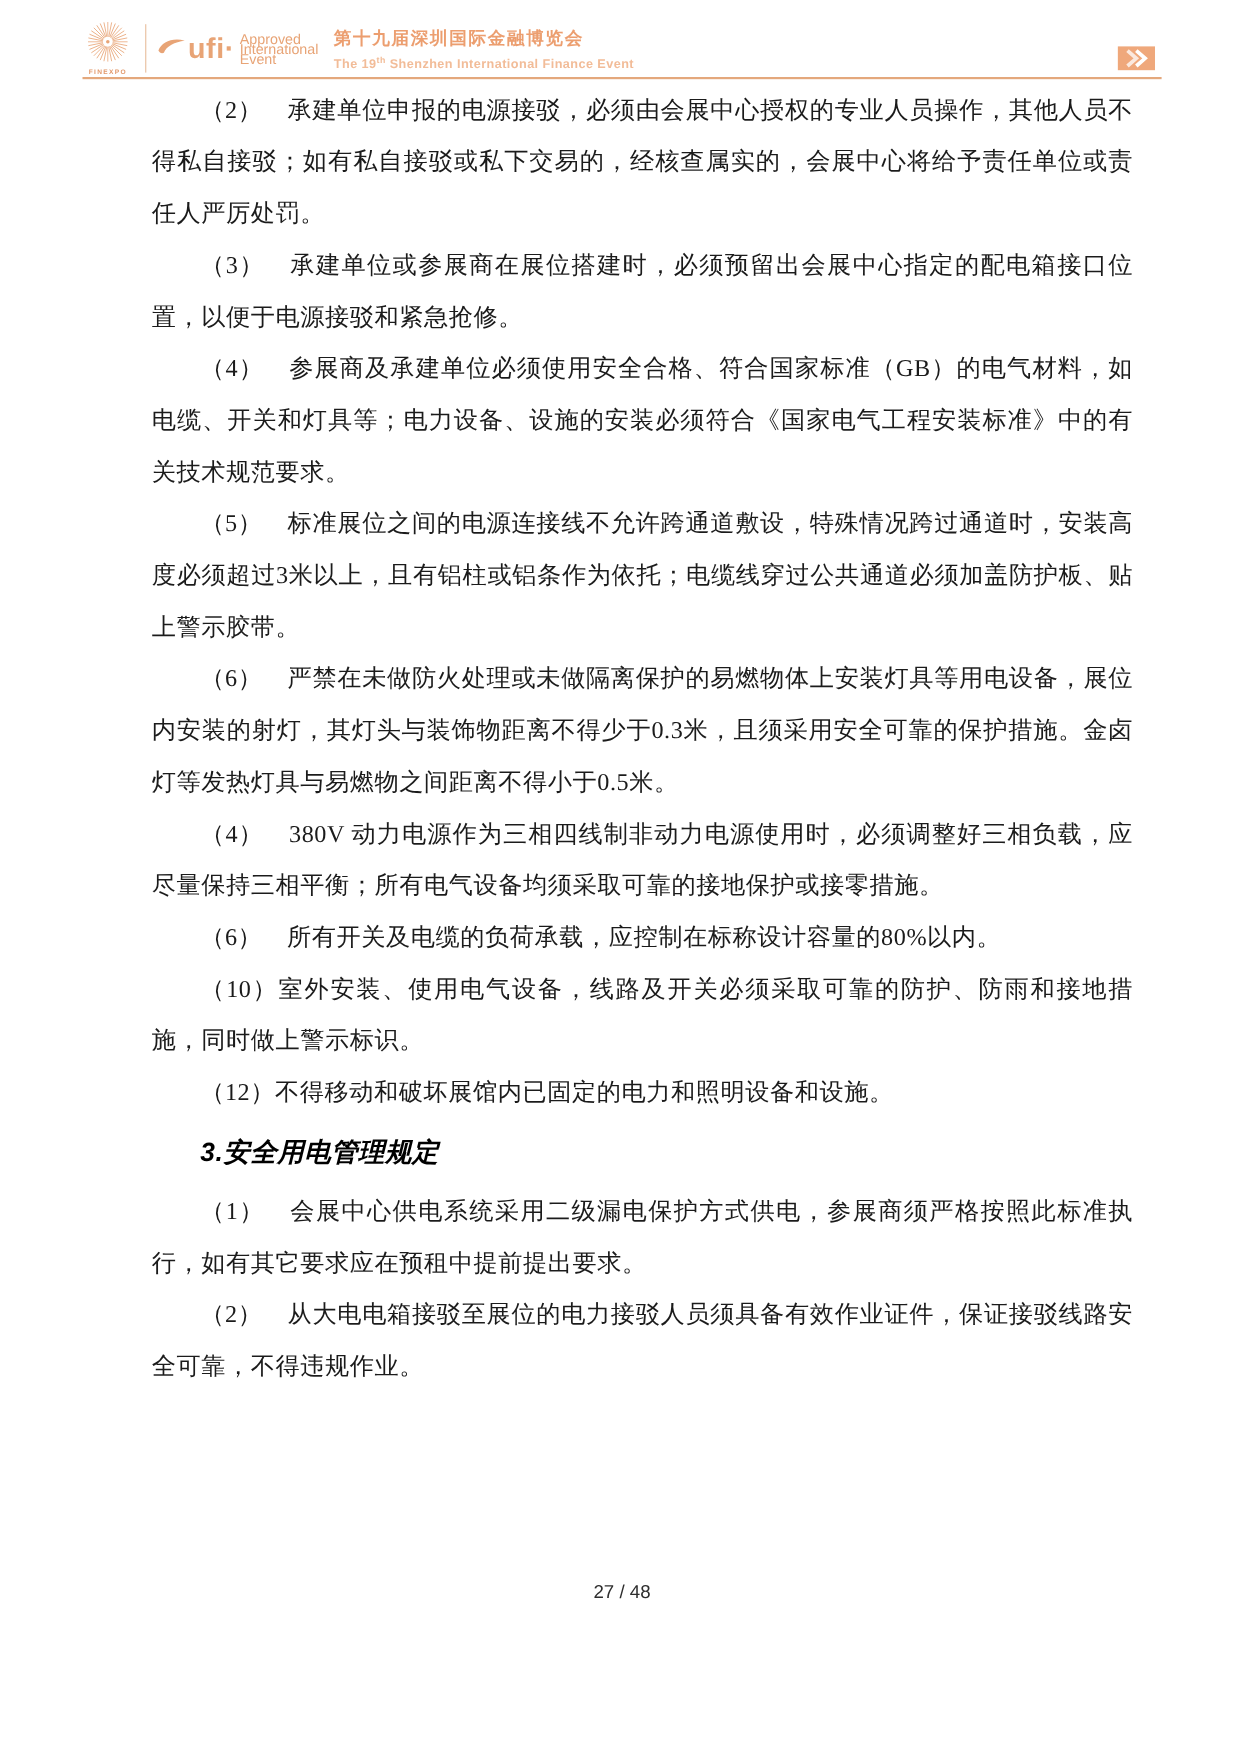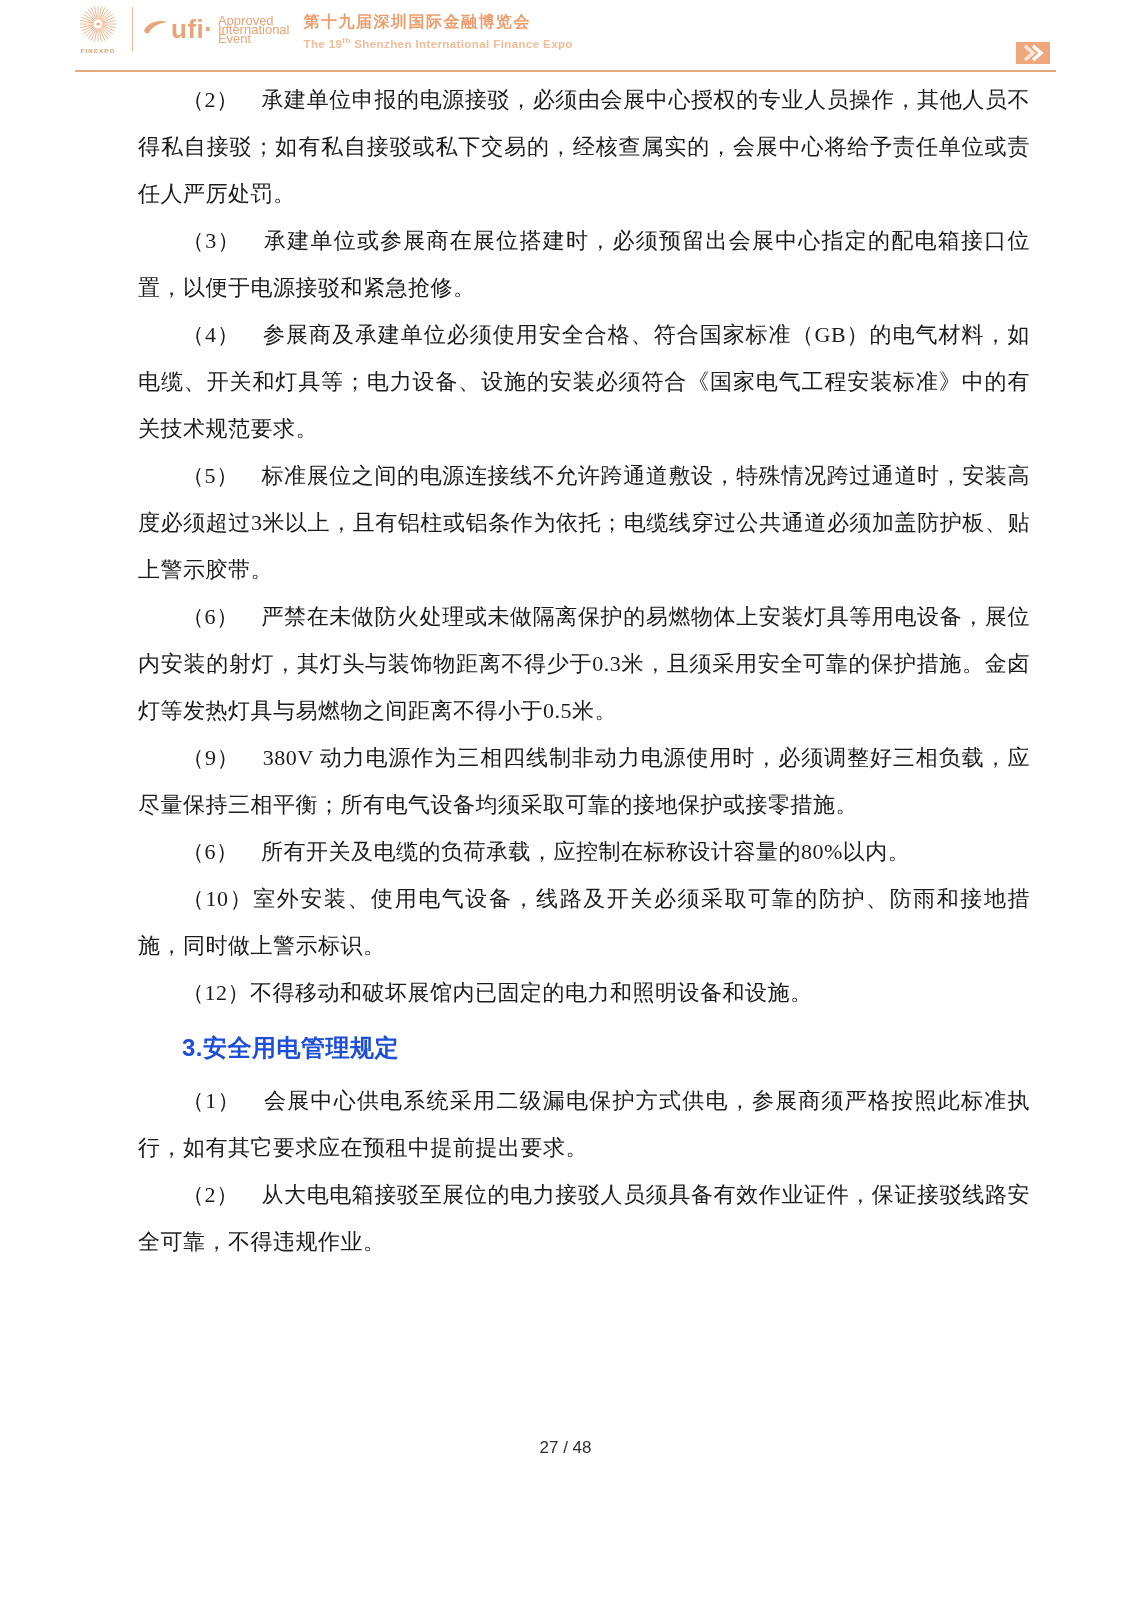--- a/index.html
+++ b/index.html
@@ -10,21 +10,21 @@
     background:#ffffff; overflow:hidden;
     font-family:"Liberation Serif", serif;
   }
 
   
   .header { position:absolute; top:0; left:0; width:100%; height:74px; }
   .header-rule {
     position:absolute; top:70px; left:75px; width:981px; height:0;
     border-top:2px solid #E4A87C;
   }
-  .logo-row { position:absolute; left:72px; top:4px; height:50px; display:flex; align-items:center; }
+  .logo-row { position:absolute; left:72px; top:19px; height:50px; display:flex; align-items:center; }
   .sunburst-wrap { display:flex; flex-direction:column; align-items:center; width:52px; }
   .finexpo-label {
     font-family:"Liberation Sans", sans-serif; font-size:6px; font-weight:bold;
     color:#E2996B; letter-spacing:1.2px; margin-top:1px; white-space:nowrap;
   }
   .logo-divider { width:1px; height:44px; background:#E8BD9C; margin:0 10px 0 8px; }
   .ufi { display:flex; align-items:center; }
   .ufi-swoosh { margin-right:2px; }
   .ufi-text {
     font-family:"Liberation Sans", sans-serif; font-size:26px; font-weight:bold;
@@ -49,22 +49,22 @@
 
   
   .doc {
     position:absolute; top:76px; left:138px; width:892px;
     color:#1b1b1b; font-size:22px; line-height:47px;
     text-align:justify; letter-spacing:0.5px;
   }
   .doc p { text-indent:44px; margin:0; }
   .doc h2 {
     font-family:"Liberation Sans", sans-serif;
-    font-size:24px; font-weight:bold; color:#1d4ed8;
-    padding-left:44px; margin:8px 0 6px; line-height:47px; text-align:left;
+    font-size:24px; font-weight:bold; color:#000000;
+    padding-left:44px; margin:8px 0 6px; line-height:47px; text-align:left;font-style:italic;
   }
 
   
   .footer {
     position:absolute; top:1438px; left:0; width:100%; text-align:center;
     font-family:"Liberation Sans", sans-serif; font-size:17px; color:#2e2e2e;
   }
 </style>
 </head>
 <body>
@@ -115,21 +115,21 @@
         <span class="ufi-tagline">
           <span>Approved</span><br>
           <span>International</span><br>
           <span>Event</span>
         </span>
       </div>
 
       <div class="title-block">
         <div class="title-cn">第十九届深圳国际金融博览会</div>
         <div class="title-en">
-          <span>The 19</span><span class="sup">th</span><span> Shenzhen International Finance Expo</span>
+          <span>The 19</span><span class="sup">th</span><span> Shenzhen International Finance Event</span>
         </div>
       </div>
     </div>
 
     <div class="arrow-box">
       <svg width="34" height="22" viewBox="0 0 34 22">
         <rect width="34" height="22" fill="#EFA87B"></rect>
         <path d="M9 4 L17 11 L9 18" fill="none" stroke="#ffffff" stroke-width="3.4" opacity="0.75"></path>
         <path d="M17 4 L25 11 L17 18" fill="none" stroke="#ffffff" stroke-width="3.4"></path>
       </svg>
@@ -137,21 +137,21 @@
 
     <div class="header-rule"></div>
   </div>
 
   <div class="doc">
     <p>（2）　承建单位申报的电源接驳，必须由会展中心授权的专业人员操作，其他人员不得私自接驳；如有私自接驳或私下交易的，经核查属实的，会展中心将给予责任单位或责任人严厉处罚。</p>
     <p>（3）　承建单位或参展商在展位搭建时，必须预留出会展中心指定的配电箱接口位置，以便于电源接驳和紧急抢修。</p>
     <p>（4）　参展商及承建单位必须使用安全合格、符合国家标准（GB）的电气材料，如电缆、开关和灯具等；电力设备、设施的安装必须符合《国家电气工程安装标准》中的有关技术规范要求。</p>
     <p>（5）　标准展位之间的电源连接线不允许跨通道敷设，特殊情况跨过通道时，安装高度必须超过3米以上，且有铝柱或铝条作为依托；电缆线穿过公共通道必须加盖防护板、贴上警示胶带。</p>
     <p>（6）　严禁在未做防火处理或未做隔离保护的易燃物体上安装灯具等用电设备，展位内安装的射灯，其灯头与装饰物距离不得少于0.3米，且须采用安全可靠的保护措施。金卤灯等发热灯具与易燃物之间距离不得小于0.5米。</p>
-    <p>（9）　380V 动力电源作为三相四线制非动力电源使用时，必须调整好三相负载，应尽量保持三相平衡；所有电气设备均须采取可靠的接地保护或接零措施。</p>
+    <p>（4）　380V 动力电源作为三相四线制非动力电源使用时，必须调整好三相负载，应尽量保持三相平衡；所有电气设备均须采取可靠的接地保护或接零措施。</p>
     <p>（6）　所有开关及电缆的负荷承载，应控制在标称设计容量的80%以内。</p>
     <p>（10）室外安装、使用电气设备，线路及开关必须采取可靠的防护、防雨和接地措施，同时做上警示标识。</p>
     <p>（12）不得移动和破坏展馆内已固定的电力和照明设备和设施。</p>
 
     <h2>3.安全用电管理规定</h2>
 
     <p>（1）　会展中心供电系统采用二级漏电保护方式供电，参展商须严格按照此标准执行，如有其它要求应在预租中提前提出要求。</p>
     <p>（2）　从大电电箱接驳至展位的电力接驳人员须具备有效作业证件，保证接驳线路安全可靠，不得违规作业。</p>
   </div>
 

